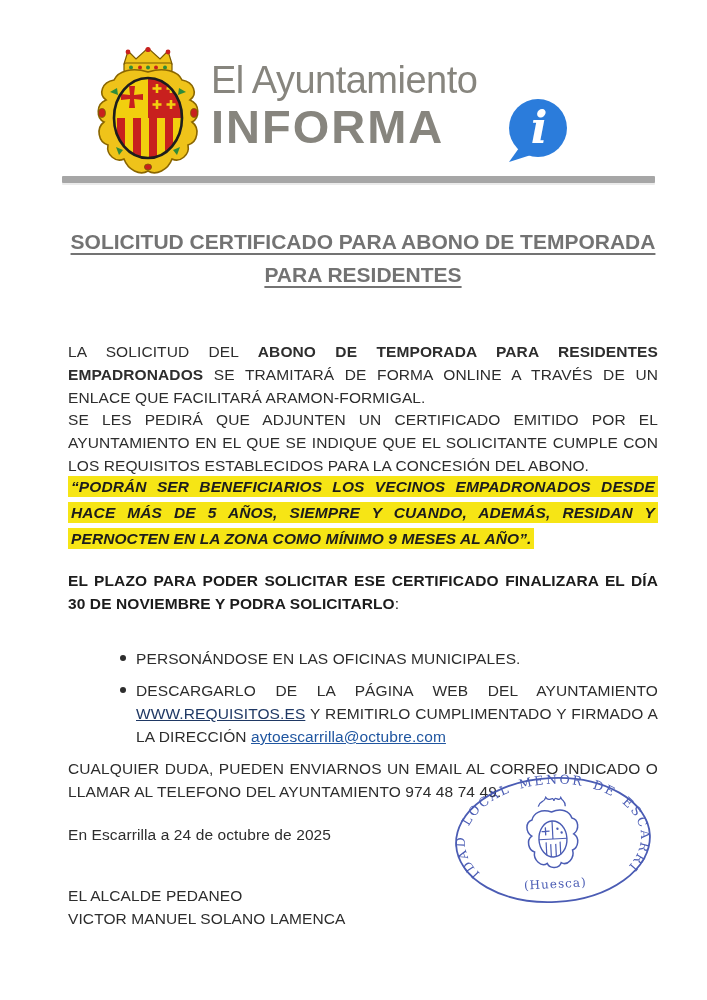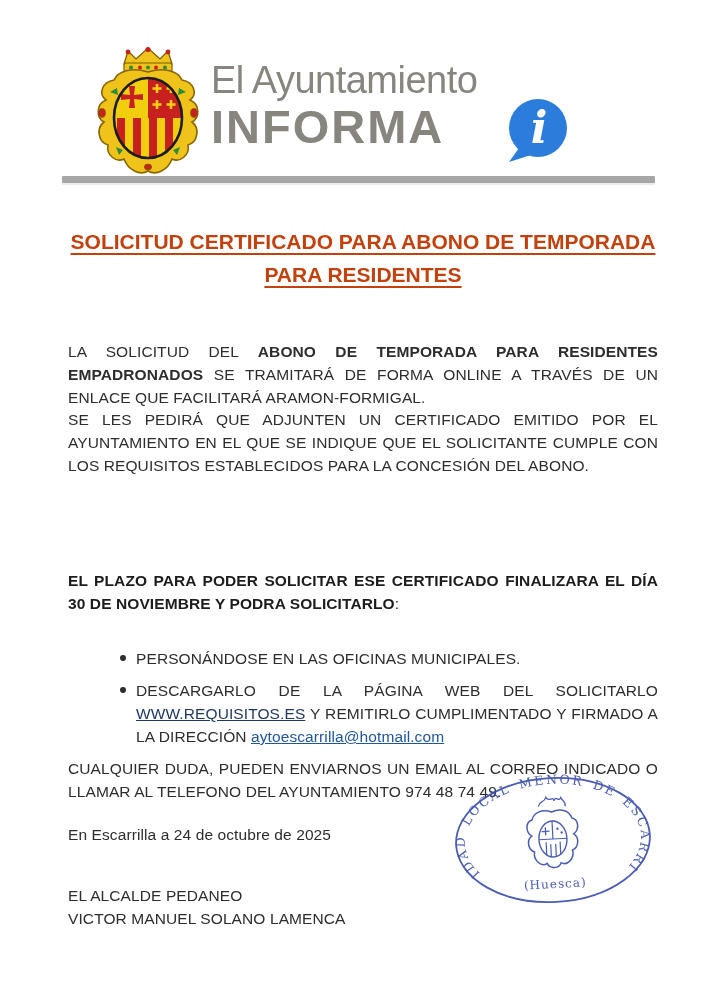--- a/index.html
+++ b/index.html
@@ -17,21 +17,21 @@
   .brand { left:211px; top:58px; width:300px; color:#87857e; }
   .brand-1 { font-size:38px; letter-spacing:-0.5px; line-height:44px; font-weight:400; }
   .brand-2 { font-size:47px; font-weight:700; letter-spacing:2px; line-height:52px; margin-top:-1px; }
   .info-icon { left:505px; top:98px; width:64px; height:66px; }
   .divider { left:62px; top:176px; width:593px; height:7px; background:#a6a6a6;
              border-radius:1px; box-shadow:0 2px 0 rgba(0,0,0,0.08); }
 
   
   .doc-title {
     left:68px; top:225px; width:590px; text-align:center;
-    font-size:21px; font-weight:700; line-height:33px; color:#c2410c;
+    font-size:21px; font-weight:700; line-height:33px; color:#737373;
     text-decoration:underline; text-decoration-thickness:2px; text-underline-offset:4px;
   }
   .body-text {
     left:68px; width:590px; font-size:15.5px; line-height:23px;
     color:#2d2d2d; text-align:justify; letter-spacing:0.1px;
   }
   .p1 { top:340px; }
   .p2 { top:408px; }
   .hl-block { top:474px; line-height:26px; font-weight:700; font-style:italic; color:#1c1c1c; }
   .hl-mark {
@@ -121,26 +121,27 @@
   </svg>
 
   <div class="abs divider"></div>
 
   <h1 class="abs doc-title">SOLICITUD CERTIFICADO PARA ABONO DE TEMPORADA PARA RESIDENTES</h1>
 
   <p class="abs body-text p2">SE LES PEDIRÁ QUE ADJUNTEN UN CERTIFICADO EMITIDO POR EL AYUNTAMIENTO EN EL QUE SE INDIQUE QUE EL SOLICITANTE CUMPLE CON LOS REQUISITOS ESTABLECIDOS PARA LA CONCESIÓN DEL ABONO.</p>
 
   <p class="abs body-text p1"><span>LA SOLICITUD DEL </span><b>ABONO DE TEMPORADA PARA RESIDENTES EMPADRONADOS</b><span> SE TRAMITARÁ DE FORMA ONLINE A TRAVÉS DE UN ENLACE QUE FACILITARÁ ARAMON-FORMIGAL.</span></p>
 
+  <p class="abs body-text hl-block"><span class="hl-mark">“PODRÁN SER BENEFICIARIOS LOS VECINOS EMPADRONADOS DESDE HACE MÁS DE 5 AÑOS, SIEMPRE Y CUANDO, ADEMÁS, RESIDAN Y PERNOCTEN EN LA ZONA COMO MÍNIMO 9 MESES AL AÑO”.</span></p>
 
   <p class="abs body-text deadline"><b>EL PLAZO PARA PODER SOLICITAR ESE CERTIFICADO FINALIZARA EL DÍA 30 DE NOVIEMBRE Y PODRA SOLICITARLO</b><span>:</span></p>
 
   <ul class="abs body-text bullets">
     <li><span>PERSONÁNDOSE EN LAS OFICINAS MUNICIPALES.</span></li>
-    <li><span>DESCARGARLO DE LA PÁGINA WEB DEL SOLICITARLO </span><span class="link-web">WWW.REQUISITOS.ES</span><span> Y REMITIRLO CUMPLIMENTADO Y FIRMADO A LA DIRECCIÓN </span><span class="link-mail">aytoescarrilla@hotmail.com</span></li>
+    <li><span>DESCARGARLO DE LA PÁGINA WEB DEL AYUNTAMIENTO </span><span class="link-web">WWW.REQUISITOS.ES</span><span> Y REMITIRLO CUMPLIMENTADO Y FIRMADO A LA DIRECCIÓN </span><span class="link-mail">aytoescarrilla@octubre.com</span></li>
   </ul>
 
   <p class="abs body-text contact">CUALQUIER DUDA, PUEDEN ENVIARNOS UN EMAIL AL CORREO INDICADO O LLAMAR AL TELEFONO DEL AYUNTAMIENTO 974 48 74 49.</p>
 
   <p class="abs body-text date-line">En Escarrilla a 24 de octubre de 2025</p>
 
   <p class="abs body-text sig-role">EL ALCALDE PEDANEO</p>
   <p class="abs body-text sig-name">VICTOR MANUEL SOLANO LAMENCA</p>
 
   <svg class="abs stamp" viewBox="0 0 204 132">

